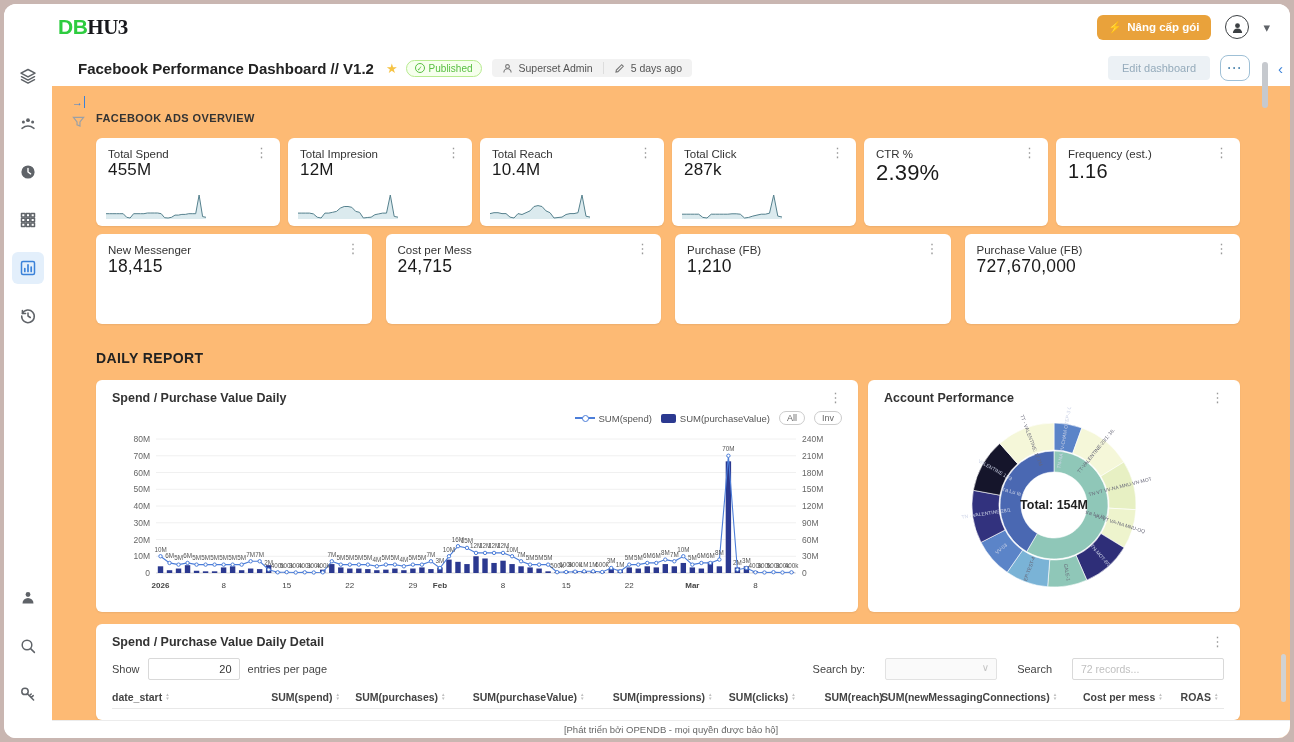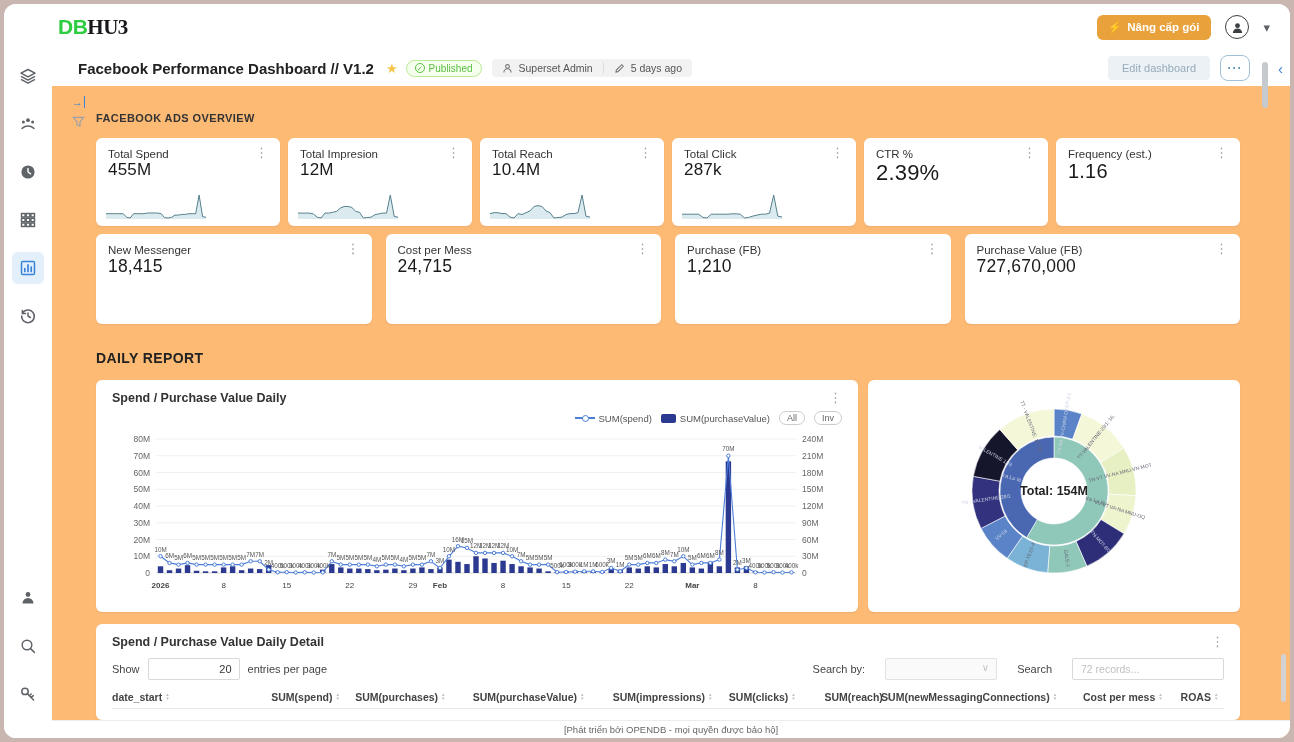--- a/index.html
+++ b/index.html
@@ -567,20 +567,24 @@
                 <text x="327.943661971831" y="163" font-size="8" fill="#444" text-anchor="middle" font-weight="bold">Feb</text>
                 <text x="391.0422535211268" y="163" font-size="8" fill="#444" text-anchor="middle" font-weight="normal">8</text>
                 <text x="454.14084507042253" y="163" font-size="8" fill="#444" text-anchor="middle" font-weight="normal">15</text>
                 <text x="517.2394366197184" y="163" font-size="8" fill="#444" text-anchor="middle" font-weight="normal">22</text>
                 <text x="580.3380281690141" y="163" font-size="8" fill="#444" text-anchor="middle" font-weight="bold">Mar</text>
                 <text x="643.4366197183099" y="163" font-size="8" fill="#444" text-anchor="middle" font-weight="normal">8</text>
               </svg>
           </div>
 
           <div class="panel" style="height:232px;">
+            <div class="panel-head">
+              <span class="panel-title">Account Performance</span>
+              <span class="kebab"></span>
+            </div>
             <svg id="donut-chart" class="chart-svg" width="340" height="196" viewBox="0 0 340 196" style="display:block;margin:2px auto 0;">
                 <path d="M170,44 A54,54 0 1 1 142.68262290076873,144.58069244245297 L153.30604732824756,126.46597871483237 A33,33 0 1 0 170,65 Z" fill="#8fc7b8" stroke="#fff" stroke-width="0.6"></path>
                 <text x="0" y="0" font-size="5.5" fill="#667" transform="translate(211.9792514087076,109.40142320785094) rotate(15.194805194805184)" text-anchor="middle">Cara Lu ia 02</text>
                 <path d="M142.68262290076873,144.58069244245297 A54,54 0 0 1 170,44 L170,65 A33,33 0 0 0 153.30604732824756,126.46597871483237 Z" fill="#4a68b2" stroke="#fff" stroke-width="0.6"></path>
                 <text x="0" y="0" font-size="5.5" fill="#ccd3e6" transform="translate(128.0207485912924,86.59857679214907) rotate(375.19480519480516)" text-anchor="middle">Chra Lu ia 05</text>
                 <path d="M170,16 A82,82 0 0 1 197.87092272977458,20.88183309886746 L188.69391158704394,46.27440024924037 A55,55 0 0 0 170,43 Z" fill="#5b84c8" stroke="#fff" stroke-width="0.6"></path>
                 <text x="0" y="0" font-size="5" fill="#ccd3e6" transform="translate(181.81843881764198,30.527231389888456) rotate(-80.06493506493507)" text-anchor="middle">TN-NA VV-CHAM OTEP-3 C</text>
                 <path d="M197.87092272977458,20.88183309886746 A82,82 0 0 1 239.87275543646746,55.08382533687783 L216.86587254885012,69.21476089668634 A55,55 0 0 0 188.69391158704394,46.27440024924037 Z" fill="#f5f7d9" stroke="#fff" stroke-width="0.6"></path>
                 <text x="0" y="0" font-size="5" fill="#667" transform="translate(213.2530846393867,44.88295312069721) rotate(-50.844155844155836)" text-anchor="middle">TT-VALENTINE-29/1: 16.</text>
                 <path d="M239.87275543646746,55.08382533687783 A82,82 0 0 1 251.86626652194312,102.68128249074698 L224.91030071593747,101.13988459745224 A55,55 0 0 0 216.86587254885012,69.21476089668634 Z" fill="#e7f0c3" stroke="#fff" stroke-width="0.6"></path>

